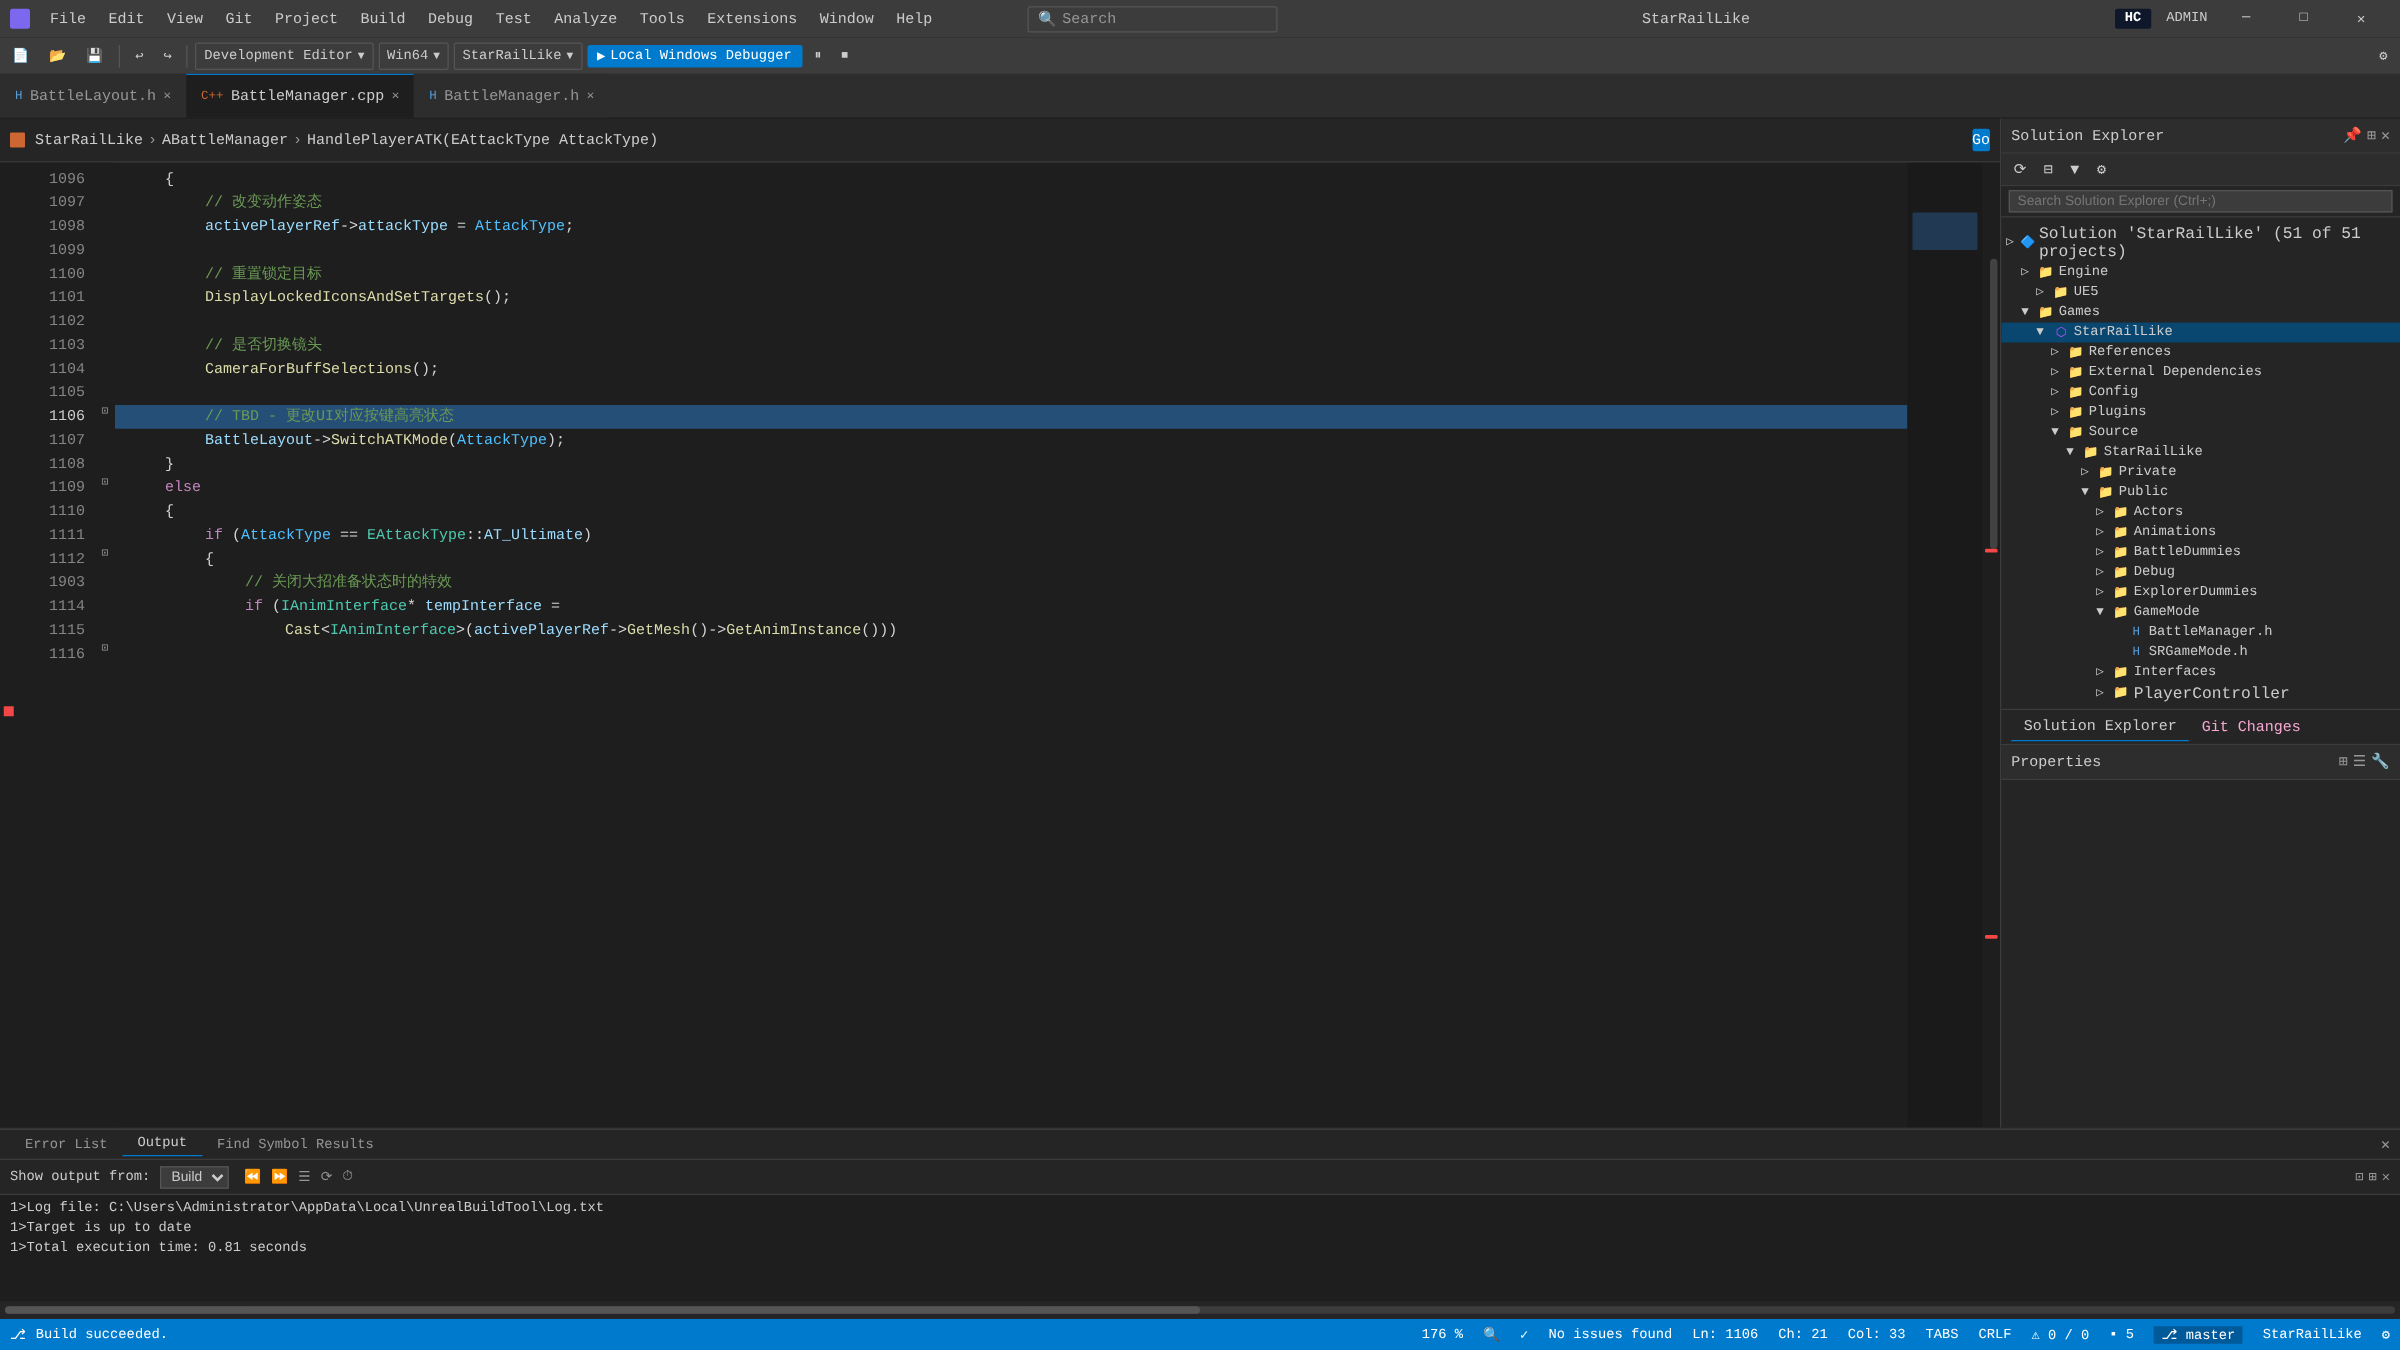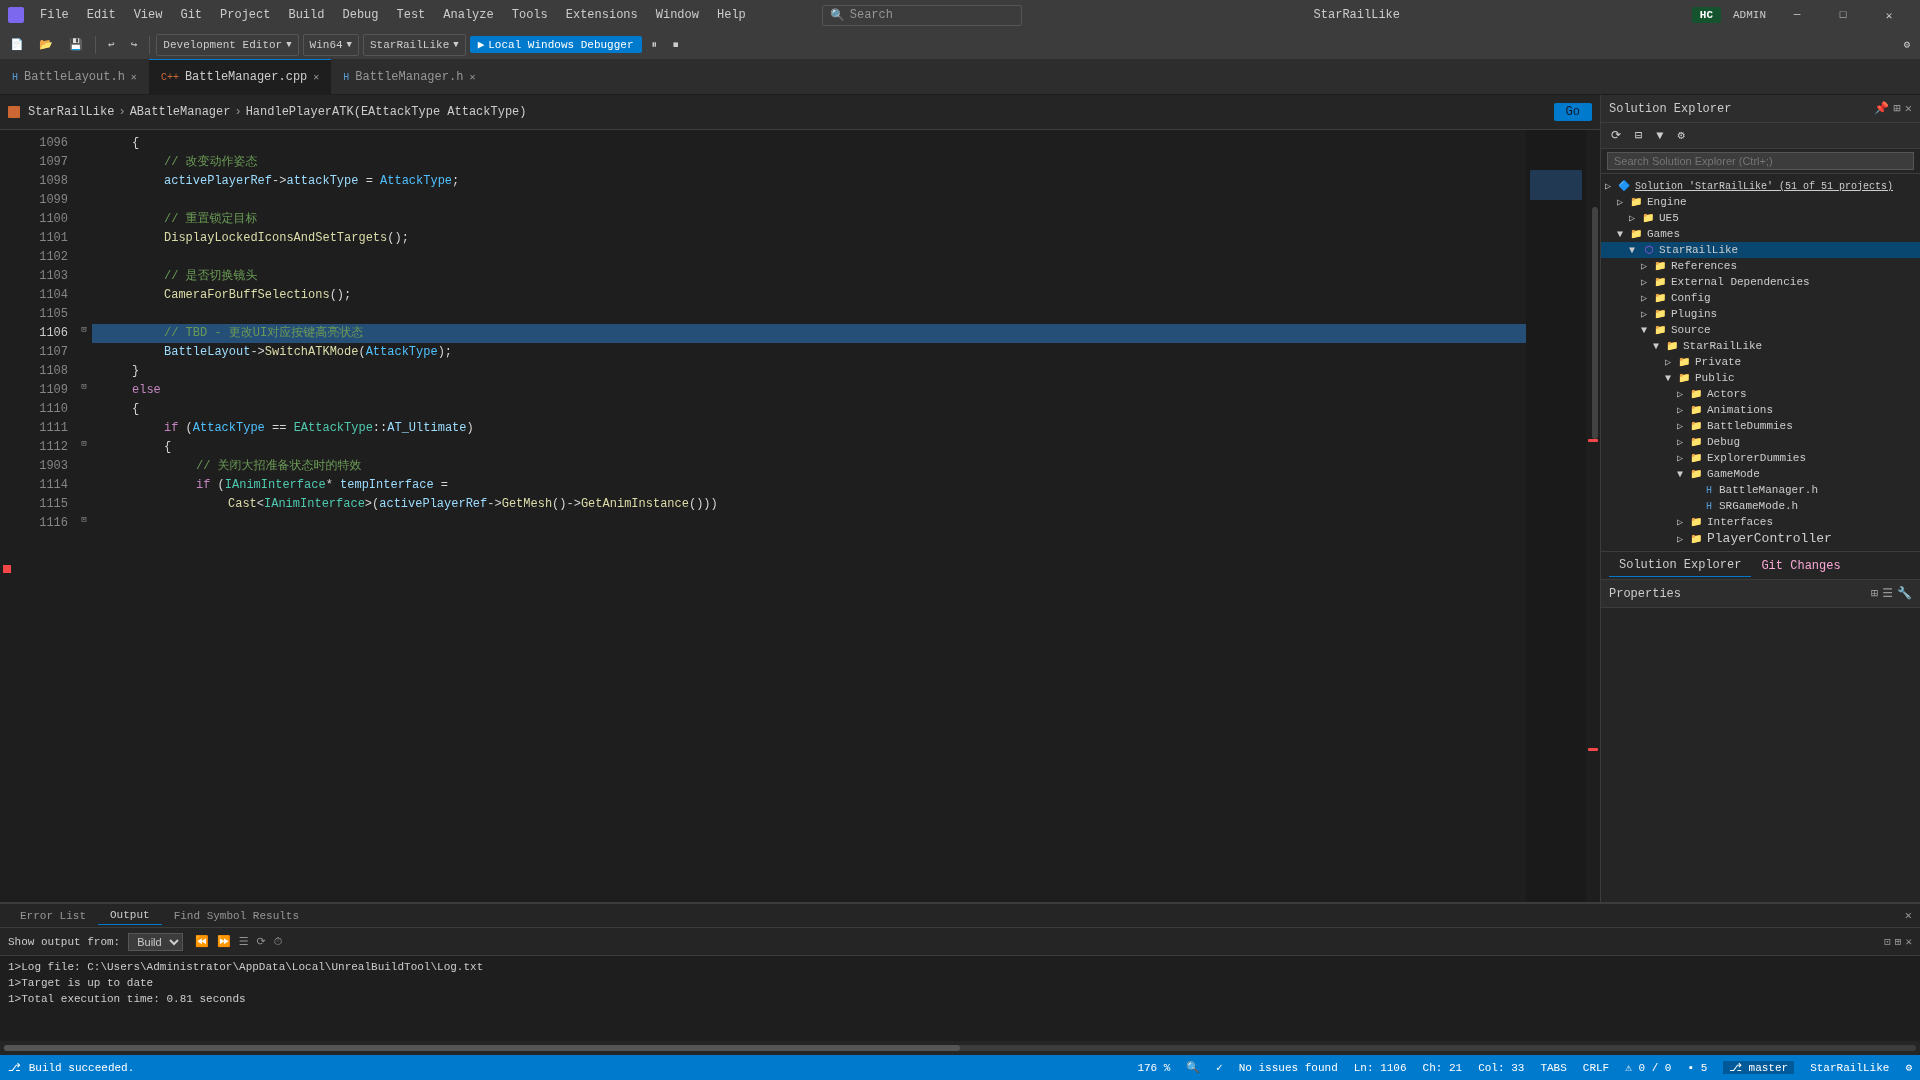--- a/index.html
+++ b/index.html
@@ -54,21 +54,21 @@
       width: 46px;
       height: 30px;
       display: flex;
       align-items: center;
       justify-content: center;
       font-size: 11px;
       color: #cccccc;
       cursor: pointer;
     }
     .user-badge {
-      background: #14532d;
+      background: #0f172a;
       color: white;
       padding: 2px 8px;
       border-radius: 2px;
       font-size: 11px;
       font-weight: bold;
     }
 
     
     #toolbar {
       background: #3c3c3c;
@@ -177,22 +177,22 @@
       display: flex;
       align-items: center;
       gap: 4px;
       font-size: 12px;
       color: #cccccc;
     }
     .bc-sep { color: #969696; }
     .go-btn {
       margin-left: auto;
       background: #007acc;
-      color: #0f172a;
-      padding: 2px 12px;
+      color: #ffffff;
+      padding: 2px 0;
       border-radius: 2px;
       font-size: 12px;
       cursor: pointer;
     }
 
     
     #code-area {
       display: flex;
       height: calc(100% - 35px);
       overflow: hidden;
@@ -673,21 +673,21 @@
         <span class="toolbar-btn" style="font-size:12px;">⚙</span>
       </div>
       <div id="se-search-bar" style="padding:3px 6px; background:#252526; border-bottom:1px solid #3c3c3c;">
         <input type="text" style="background: rgb(60, 60, 60); border: 1px solid rgb(85, 85, 85); color: rgb(204, 204, 204); padding: 2px 6px; font-size: 11px; width: 100%; outline: none;" placeholder="Search Solution Explorer (Ctrl+;)">
       </div>
       <div id="se-tree" style="flex:1; overflow:hidden; padding:4px 0;">
 
         <div class="tree-item" style="padding-left:4px;">
           <span class="tree-arrow">▷</span>
           <span class="tree-icon sol-icon">🔷</span>
-          <span style="font-size:10px;text-decoration:underline;">Solution 'StarRailLike' (51 of 51 projects)</span>
+          <span style="font-size:13px;">Solution 'StarRailLike' (51 of 51 projects)</span>
         </div>
 
         <div class="tree-item" style="padding-left:16px;">
           <span class="tree-arrow">▷</span>
           <span class="tree-icon folder-icon">📁</span>
           <span style="font-size:11px;">Engine</span>
         </div>
 
         <div class="tree-item" style="padding-left:28px;">
           <span class="tree-arrow">▷</span>

